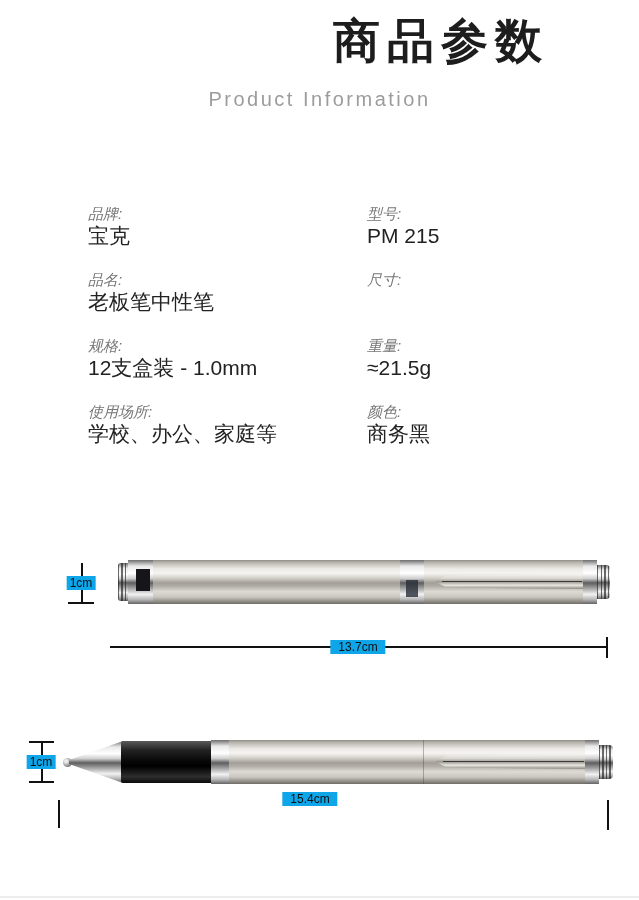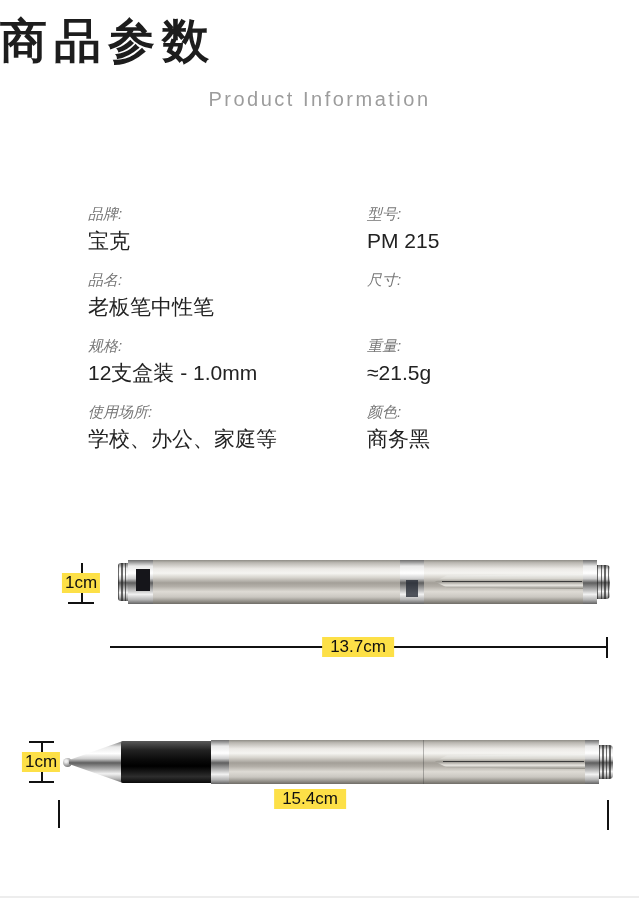--- a/index.html
+++ b/index.html
@@ -2,34 +2,34 @@
 <html><head>
 <meta charset="utf-8">
 <style>
   html,body{margin:0;padding:0;background:#fff;}
   #screen{
     position:relative;width:639px;height:900px;background:#ffffff;
     font-family:"Liberation Sans","DejaVu Sans",sans-serif;overflow:hidden;
   }
   
   .page-title{
-    position:absolute;top:10px;left:0;width:549px;text-align:left;
+    position:absolute;top:10px;left:0;width:549px;text-align:right;
     font-size:47px;font-weight:bold;color:#1d1d1d;letter-spacing:7px;
   }
   .page-subtitle{
     position:absolute;top:88px;left:0;width:639px;text-align:center;
     font-size:20px;color:#9c9c9c;letter-spacing:2.5px;
   }
   
   .spec-grid{
     position:absolute;left:88px;top:205px;width:500px;
     display:grid;grid-template-columns:279px auto;grid-auto-rows:66px;
   }
   .spec-label{font-size:15px;color:#767676;line-height:18px;font-style:italic;}
-  .spec-value{font-size:21px;color:#222222;margin-top:5px;line-height:25px;}
+  .spec-value{font-size:21px;color:#222222;line-height:25px;}
   
   .pen{position:absolute;height:44px;}
   .pen>div{position:absolute;}
   .steel{
     background:linear-gradient(180deg,#8f8d86 0%,#bab7b1 6%,#eceae6 20%,#f5f4f1 30%,
       #d6d3cd 40%,#a39f98 52%,#b3afa8 60%,#dedbd5 72%,#cac7c1 84%,#86837c 96%,#6f6d67 100%);
   }
   .chrome{
     background:linear-gradient(180deg,#6e6e6e 0%,#e9e9e9 14%,#ffffff 30%,#cfcfcf 42%,
       #5f5f5f 52%,#8a8a8a 60%,#f2f2f2 78%,#b5b5b5 90%,#636363 100%);
@@ -44,22 +44,22 @@
     background:linear-gradient(180deg,#5a5a5a 0%,#222 22%,#0a0a0a 45%,#000 60%,#2e2e2e 85%,#090909 100%);
   }
   .clip{
     background:linear-gradient(180deg,#f5f5f3 0%,#d8d6d0 30%,#9b9891 52%,#e8e6e1 75%,#8b8880 100%);
     clip-path:polygon(0 50%,8% 10%,100% 0,100% 100%,8% 90%);
   }
   .clip-line{position:absolute;left:5%;right:1%;top:46%;height:1.5px;background:#3a3a3a;}
   
   .dim{position:absolute;background:#111;}
   .dim-label{
-    position:absolute;transform:translate(-50%,-50%);background:#fde047;
-    padding:0 8px;font-size:17px;color:#111;white-space:nowrap;text-align:right;
+    position:absolute;transform:translate(-50%,-50%);background:#0ea5e9;
+    padding:0 8px;font-size:12px;color:#111;white-space:nowrap;text-align:right;
   }
   .bottom-divider{position:absolute;left:0;top:896px;width:639px;height:2px;background:#ededed;}
 </style>
 </head>
 <body>
 
 <div id="screen">
 
   <div class="page-title">商品参数</div>
   <div class="page-subtitle">Product Information</div>

